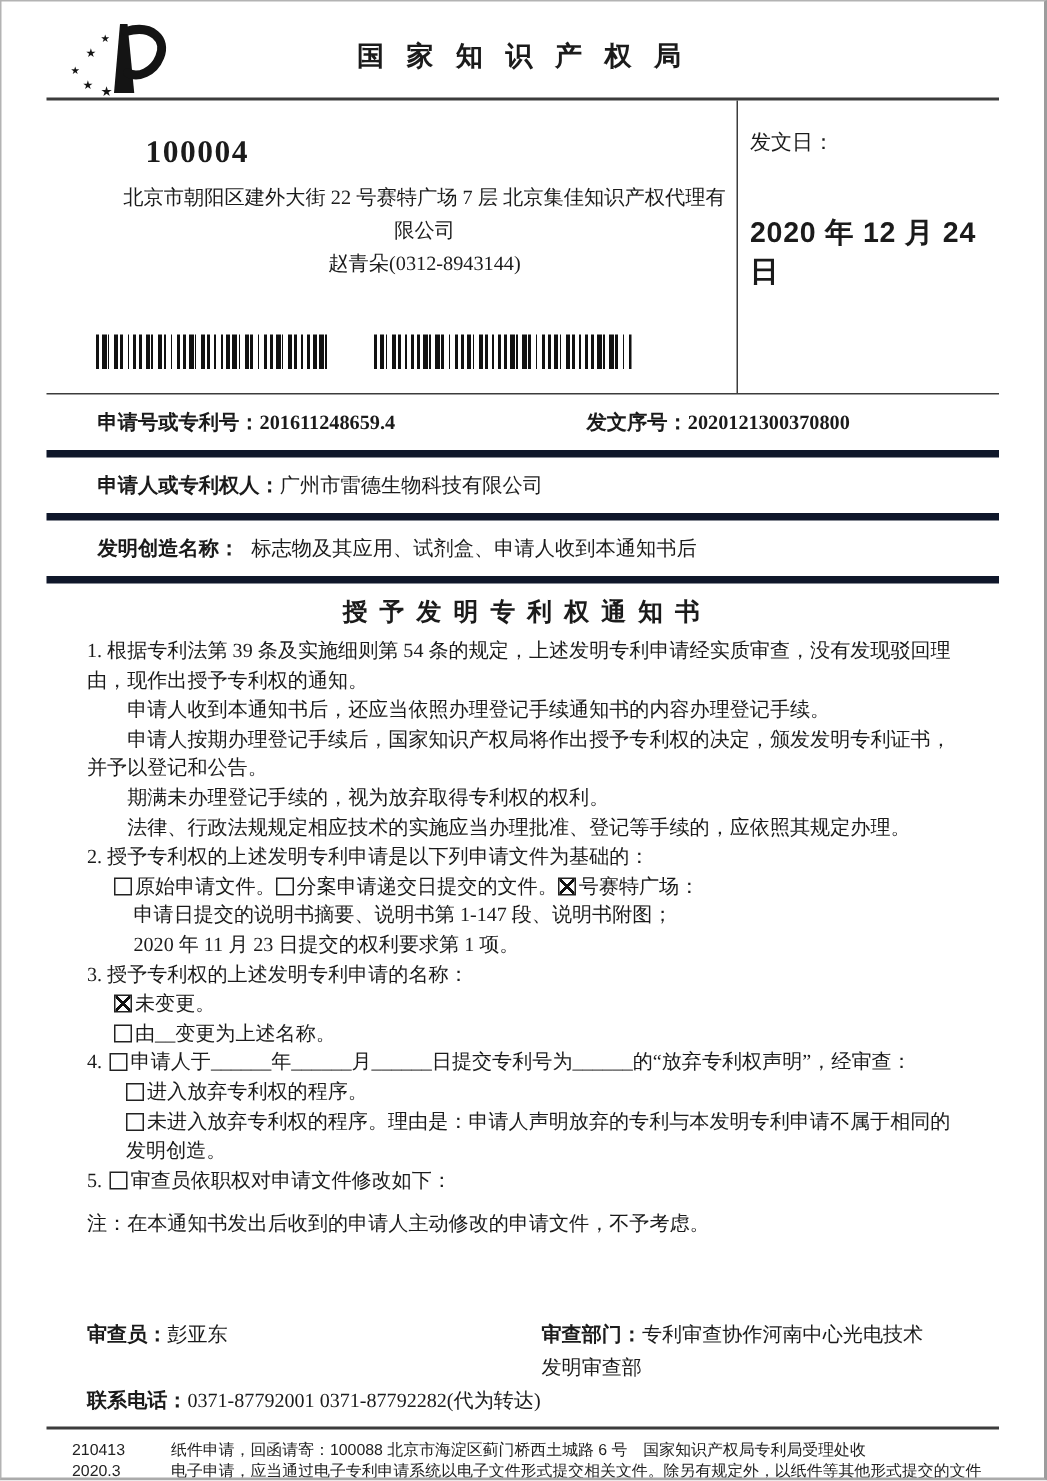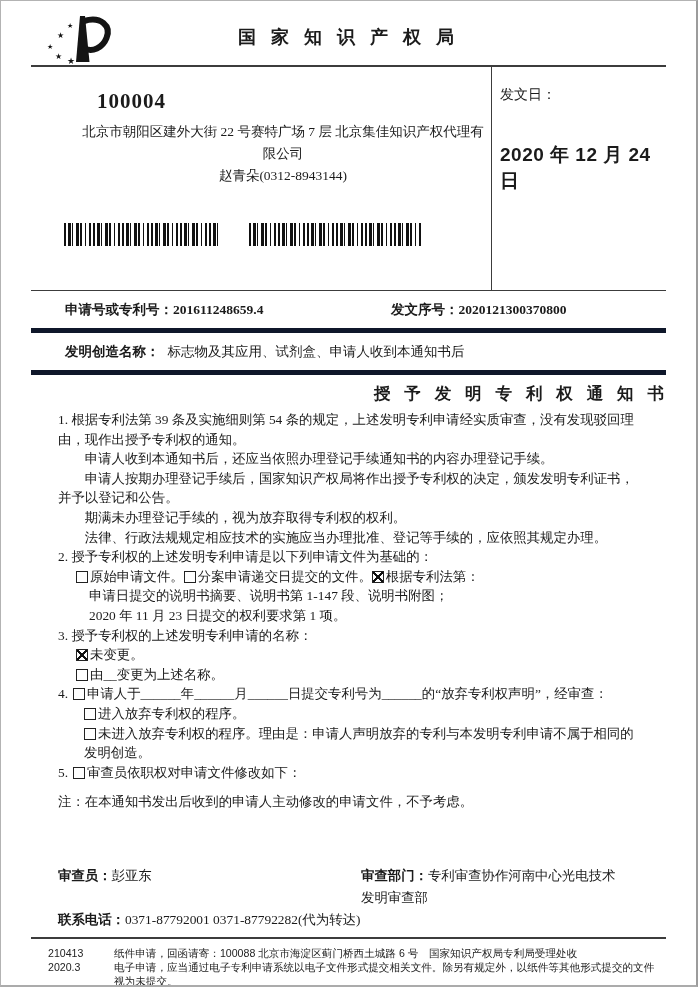--- a/index.html
+++ b/index.html
@@ -23,21 +23,21 @@
   
   .masthead { position: relative; height: 66px; border-bottom: 2px solid #3c3c3c; }
   .logo { position: absolute; left: 12px; top: 13px; }
   .mast-title {
     text-align: center; padding-top: 24px;
     font-family: "Liberation Sans", "DejaVu Sans", sans-serif;
     font-weight: bold; font-size: 18px; letter-spacing: 5px;
   }
 
   
-  .addr-section { display: flex; height: 224px; border-bottom: 1px solid #3c3c3c; }
+  .addr-section { display: flex; height: 196px; border-bottom: 1px solid #3c3c3c; }
   .addr-col { width: 460px; padding-top: 22px; }
   .postal { font-size: 21px; font-weight: bold; margin-left: 66px; letter-spacing: 1px; }
   .addr-lines { text-align: center; font-size: 13.5px; line-height: 22px; margin-top: 7px; padding-left: 48px; padding-right: 4px; }
   .barcodes { display: flex; gap: 30px; margin: 36px 0 0 33px; }
   .barcode {
     height: 23px;
     background: repeating-linear-gradient(90deg,
       #111 0 2px, #fff 2px 4px, #111 4px 7px, #fff 7px 8px,
       #111 8px 9px, #fff 9px 12px, #111 12px 15px, #fff 15px 16px,
       #111 16px 18px, #fff 18px 21px, #111 21px 22px, #fff 22px 25px,
@@ -54,22 +54,22 @@
 
   
   .field-row { border-bottom: 5px solid #0f172a; padding: 10px 0 9px 34px; font-size: 13.5px; position: relative; }
   .field-row .lbl { font-weight: bold; }
   .bold-val { font-weight: bold; }
   .serial-field { position: absolute; left: 360px; top: 10px; }
   .inv-val { margin-left: 8px; }
 
   
   .notice-title {
-    text-align: right;
-    font-family: Liberation Mono, monospace;
+    text-align: center;
+    font-family: Liberation Serif, serif;
     font-size: 16.5px; font-weight: bold; letter-spacing: 2px;
     margin: 8px 0 5px;
   }
 
   
   .doc-body { padding: 0 24px 0 27px; font-size: 13.4px; line-height: 19.6px; }
   .ind { text-indent: 2em; }
   .ind1 { padding-left: 18px; }
   .ind1b { padding-left: 26px; }
   .ind2 { padding-left: 31px; }
@@ -137,34 +137,37 @@
       <div class="date-label">发文日：</div>
       <div class="date-value">2020 年 12 月 24 日</div>
     </div>
   </div>
 
   <div class="field-row">
     <span class="lbl">申请号或专利号：</span><span class="bold-val">201611248659.4</span>
     <span class="serial-field"><span class="lbl">发文序号：</span><span class="bold-val">2020121300370800</span></span>
   </div>
   <div class="field-row">
+    <span class="lbl">申请人或专利权人：</span><span>广州市雷德生物科技有限公司</span>
+  </div>
+  <div class="field-row">
     <span class="lbl">发明创造名称：</span><span class="inv-val">标志物及其应用、试剂盒、申请人收到本通知书后</span>
   </div>
 
   <div class="notice-title">授 予 发 明 专 利 权 通 知 书</div>
 
   <div class="doc-body">
     <div>1. 根据专利法第 39 条及实施细则第 54 条的规定，上述发明专利申请经实质审查，没有发现驳回理由，现作出授予专利权的通知。</div>
     <div class="ind">申请人收到本通知书后，还应当依照办理登记手续通知书的内容办理登记手续。</div>
     <div class="ind">申请人按期办理登记手续后，国家知识产权局将作出授予专利权的决定，颁发发明专利证书，并予以登记和公告。</div>
     <div class="ind">期满未办理登记手续的，视为放弃取得专利权的权利。</div>
     <div class="ind">法律、行政法规规定相应技术的实施应当办理批准、登记等手续的，应依照其规定办理。</div>
 
     <div>2. 授予专利权的上述发明专利申请是以下列申请文件为基础的：</div>
-    <div class="ind1"><span class="checkbox"></span><span>原始申请文件。</span><span class="checkbox"></span><span>分案申请递交日提交的文件。</span><span class="checkbox checked"></span><span>根据专利法第：</span></div>
+    <div class="ind1"><span class="checkbox"></span><span>原始申请文件。</span><span class="checkbox"></span><span>分案申请递交日提交的文件。</span><span class="checkbox checked"></span><span>号赛特广场：</span></div>
     <div class="ind2">申请日提交的说明书摘要、说明书第 1-147 段、说明书附图；</div>
     <div class="ind2">2020 年 11 月 23 日提交的权利要求第 1 项。</div>
 
     <div>3. 授予专利权的上述发明专利申请的名称：</div>
     <div class="ind1"><span class="checkbox checked"></span><span>未变更。</span></div>
     <div class="ind1"><span class="checkbox"></span><span>由__变更为上述名称。</span></div>
 
     <div><span class="num">4.</span><span class="checkbox"></span><span>申请人于______年______月______日提交专利号为______的“放弃专利权声明”，经审查：</span></div>
     <div class="ind1b"><span class="checkbox"></span><span>进入放弃专利权的程序。</span></div>
     <div class="ind1b"><span class="checkbox"></span><span>未进入放弃专利权的程序。理由是：申请人声明放弃的专利与本发明专利申请不属于相同的发明创造。</span></div>

